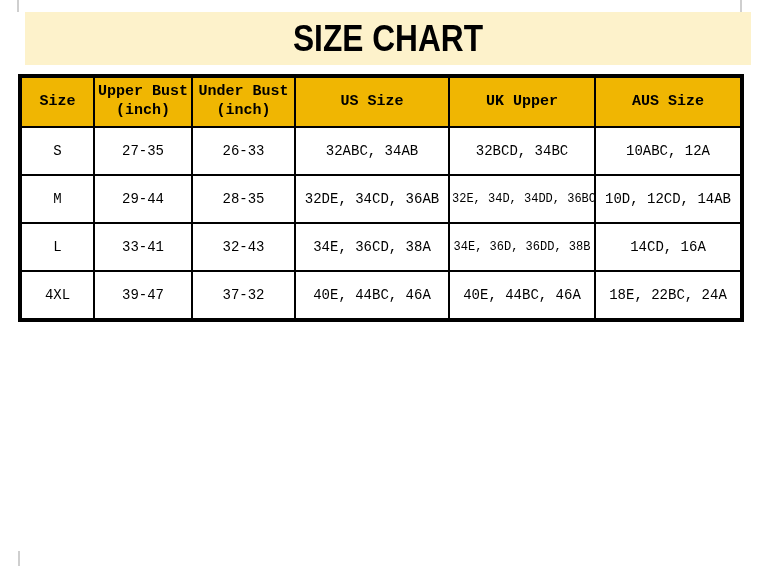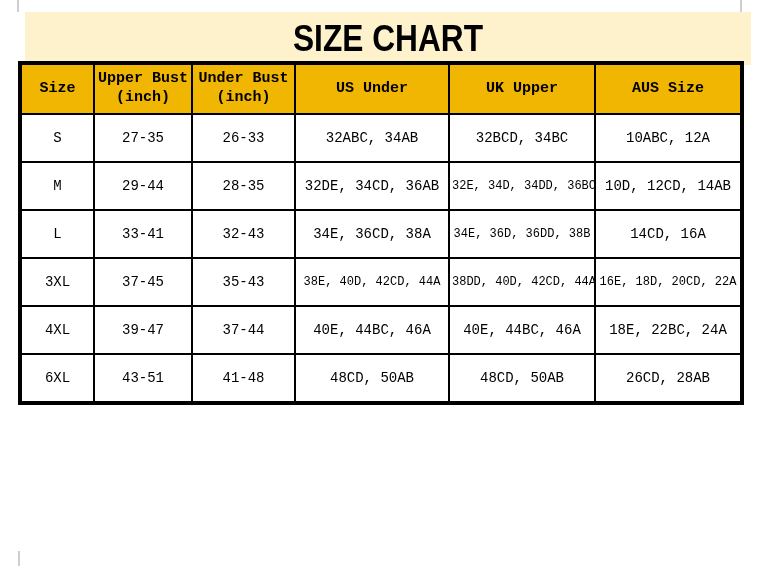--- a/index.html
+++ b/index.html
@@ -41,21 +41,21 @@
     font-weight: bold;
     font-size: 36px;
     letter-spacing: 0px;
     transform: scaleX(0.88);
     color: var(--text, #000);
     white-space: nowrap;
   }
   table.size-chart {
     position: absolute;
     left: 18px;
-    top: 61px;
+    top: 74px;
     width: 722px;
     border-collapse: collapse;
     table-layout: fixed;
     border: 4px solid var(--grid, #000);
   }
   table.size-chart th,
   table.size-chart td {
     border: 2px solid var(--grid, #000);
     text-align: center;
     vertical-align: middle;
@@ -102,21 +102,21 @@
         <col style="width: 146px;">
         <col style="width: 147px;">
       </colgroup>
     <thead>
       <tr>
           <th>Size</th>
           <th>Upper Bust
 (inch)</th>
           <th>Under Bust
 (inch)</th>
-          <th>US Under</th>
+          <th>US Size</th>
           <th>UK Upper</th>
           <th>AUS Size</th>
         </tr>
     </thead>
     <tbody>
         <tr>
           <td>S</td>
           <td>27-35</td>
           <td>26-33</td>
           <td>32ABC, 34AB</td>
@@ -133,38 +133,22 @@
         </tr>
         <tr>
           <td>L</td>
           <td>33-41</td>
           <td>32-43</td>
           <td>34E, 36CD, 38A</td>
           <td class="small">34E, 36D, 36DD, 38B</td>
           <td>14CD, 16A</td>
         </tr>
         <tr>
-          <td>3XL</td>
-          <td>37-45</td>
-          <td>35-43</td>
-          <td class="small">38E, 40D, 42CD, 44A</td>
-          <td class="small">38DD, 40D, 42CD, 44AB</td>
-          <td class="small">16E, 18D, 20CD, 22A</td>
-        </tr>
-        <tr>
           <td>4XL</td>
           <td>39-47</td>
-          <td>37-44</td>
+          <td>37-32</td>
           <td>40E, 44BC, 46A</td>
           <td>40E, 44BC, 46A</td>
           <td>18E, 22BC, 24A</td>
-        </tr>
-        <tr>
-          <td>6XL</td>
-          <td>43-51</td>
-          <td>41-48</td>
-          <td>48CD, 50AB</td>
-          <td>48CD, 50AB</td>
-          <td>26CD, 28AB</td>
         </tr>
       </tbody>
   </table>
 </div>
 
 </body></html>

